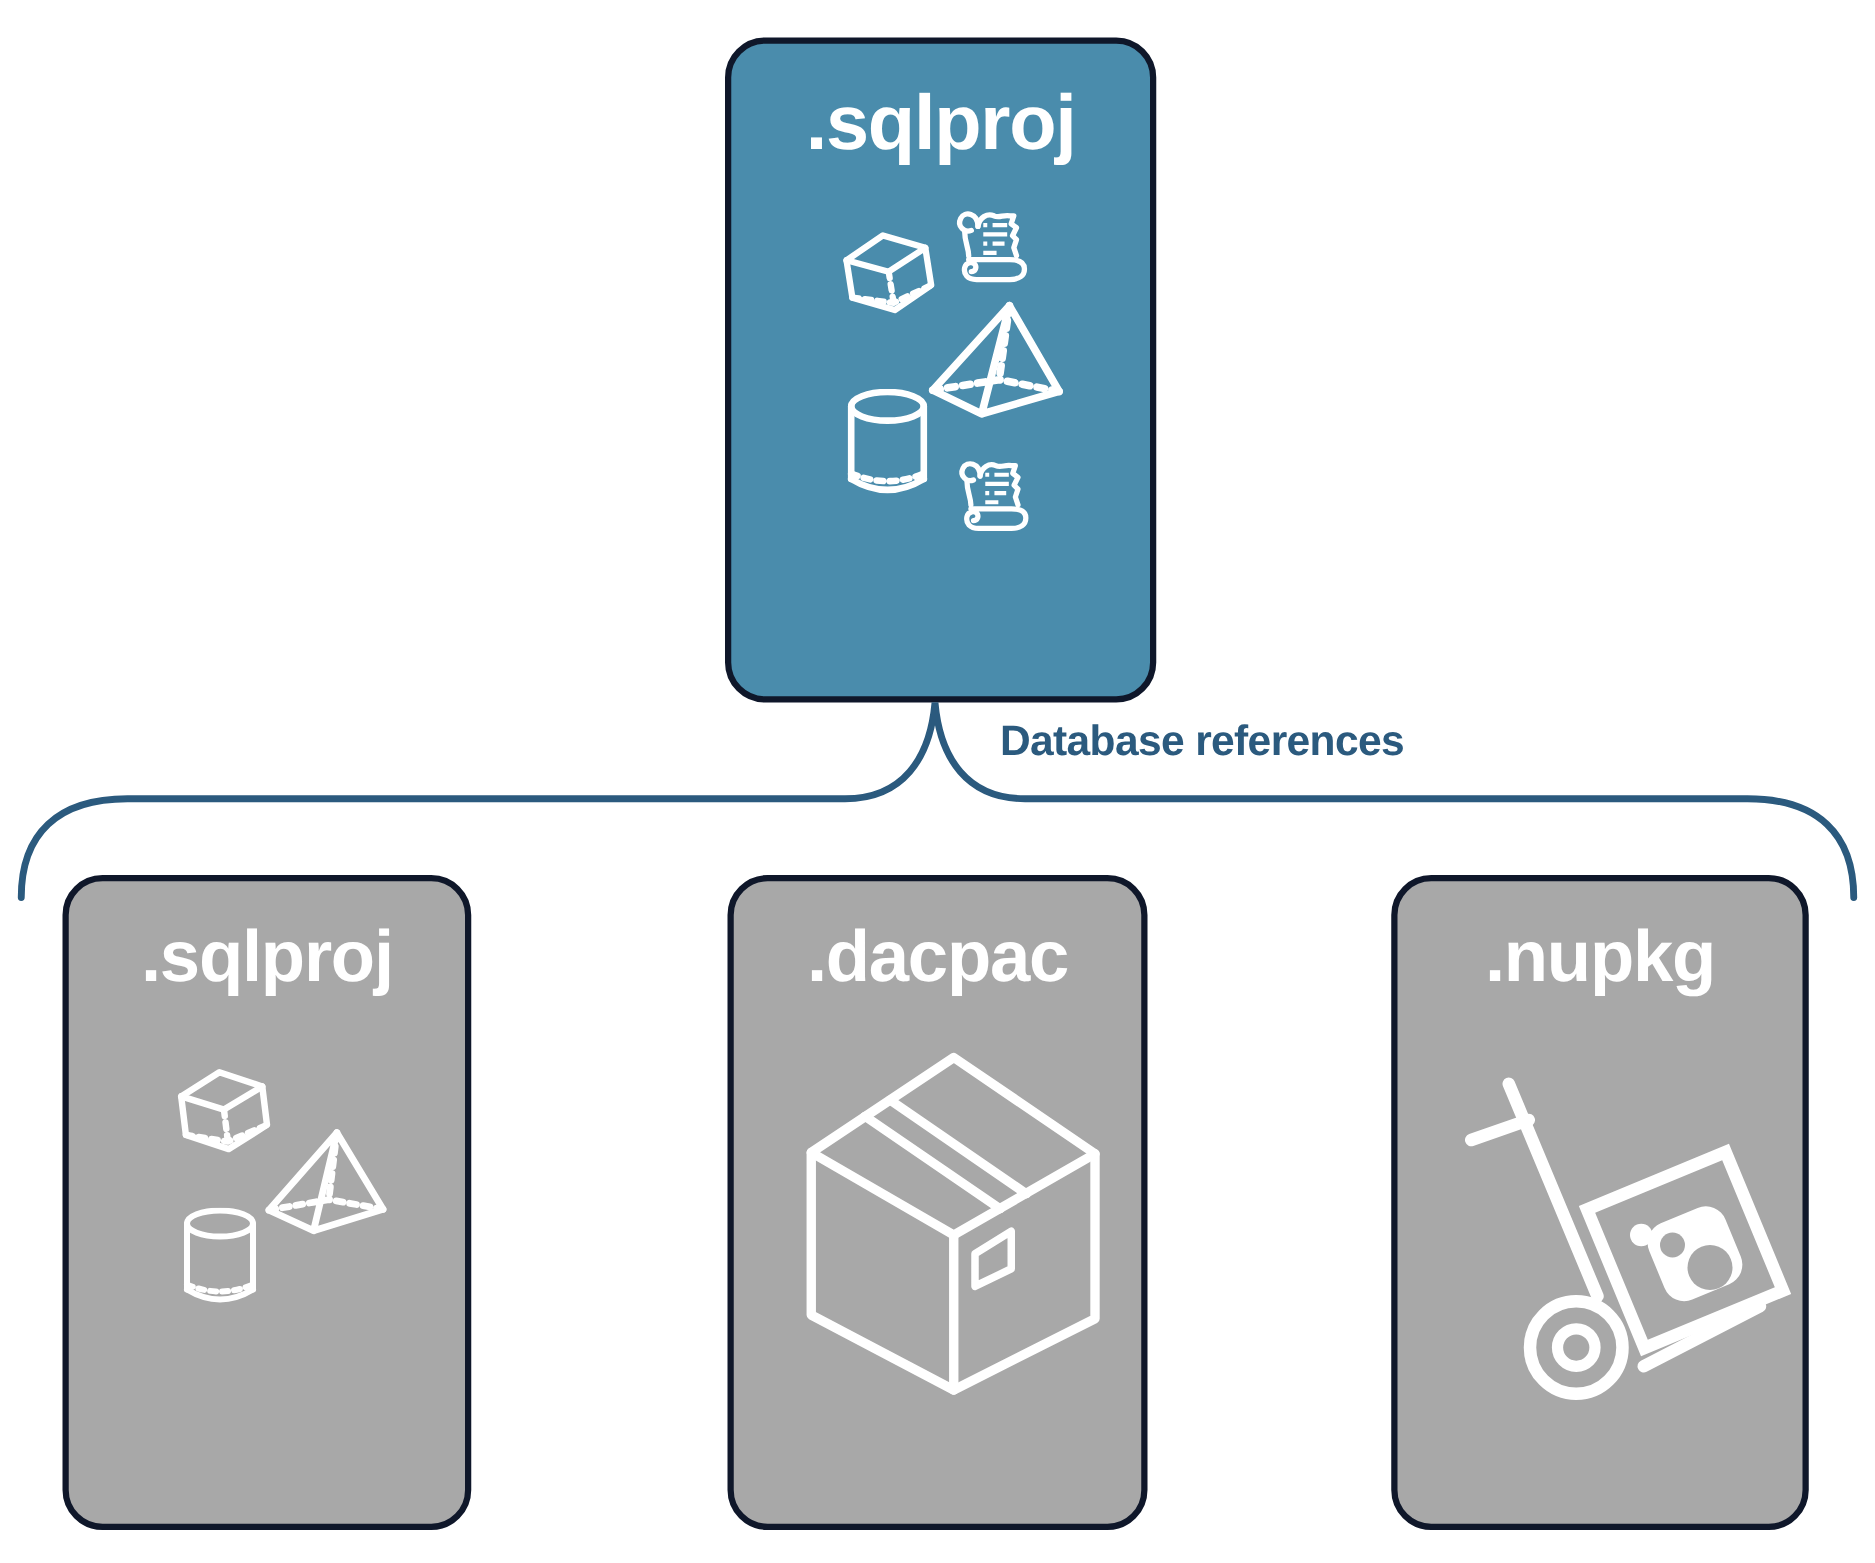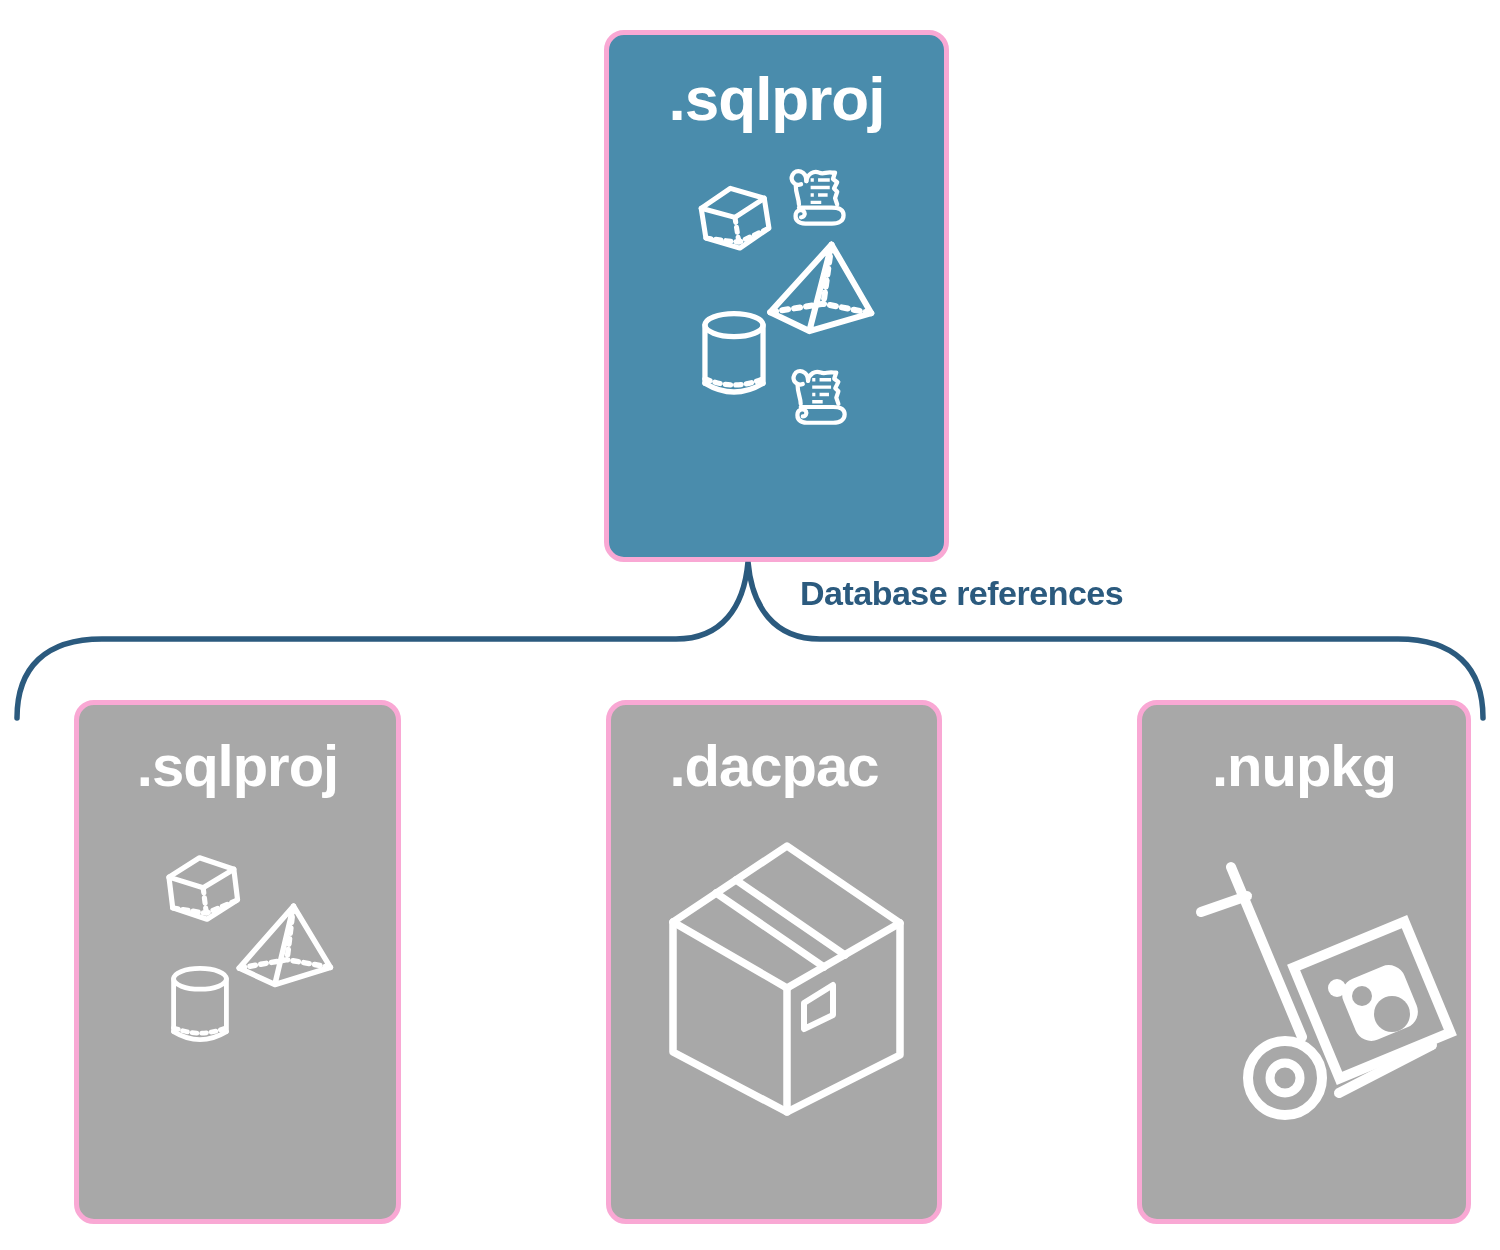--- a/index.html
+++ b/index.html
@@ -2,21 +2,21 @@
 <html><head>
 <meta charset="utf-8">
 <style>
   html,body{margin:0;padding:0;background:#ffffff;}
   .canvas{
     position:relative;width:1500px;height:1250px;background:#ffffff;
     font-family:"Liberation Sans",sans-serif;overflow:hidden;
   }
   .node{
     position:absolute;box-sizing:border-box;
-    border:5px solid #f9a8d4;border-radius:20px;margin-left:24px;
+    border:5px solid #0f172a;border-radius:32px;
   }
   .node--root{left:580px;top:30px;width:345px;height:532px;background:#4a8cac;}
   .node--c1{left:50px;top:700px;width:327px;height:524px;background:#a8a8a8;}
   .node--c2{left:582px;top:700px;width:336px;height:524px;background:#a8a8a8;}
   .node--c3{left:1113px;top:700px;width:334px;height:524px;background:#a8a8a8;}
   .node-title{
     position:absolute;left:0;right:0;top:28px;text-align:center;
     color:#ffffff;font-weight:bold;font-size:62px;line-height:1.15;
     letter-spacing:-1px;
   }

